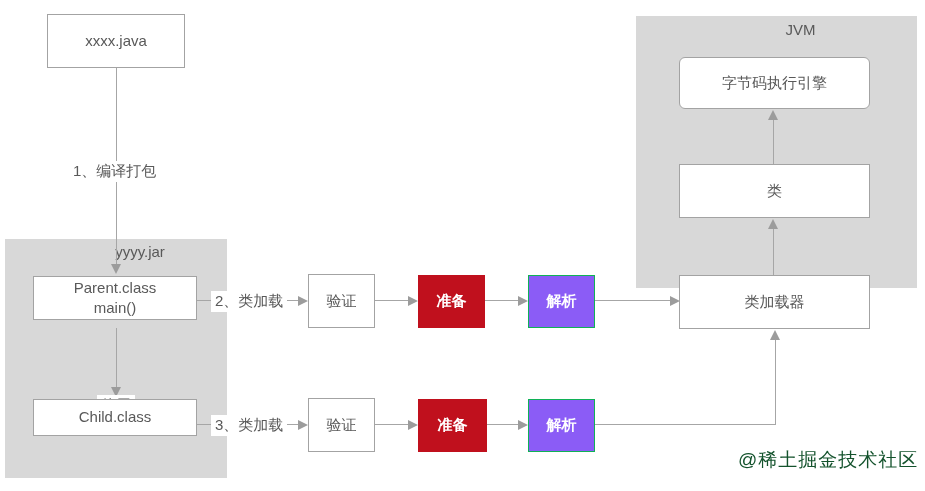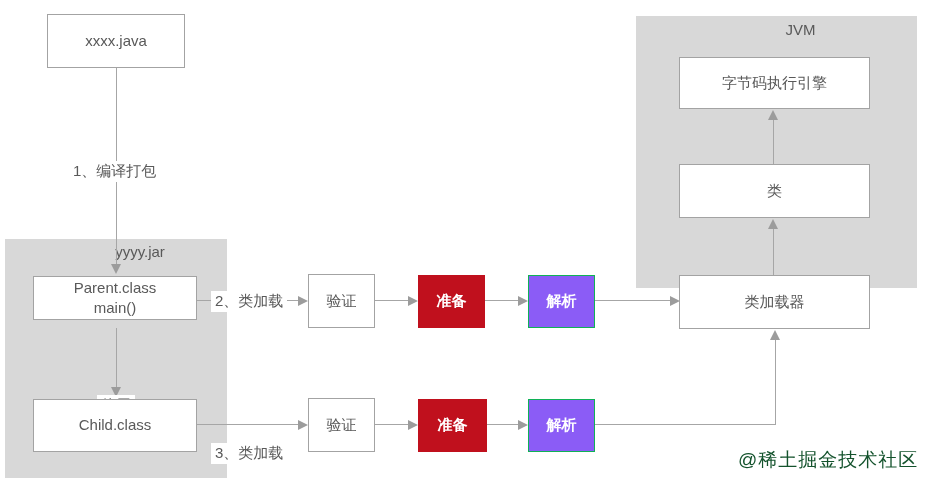--- a/index.html
+++ b/index.html
@@ -92,32 +92,32 @@
   <div class="arr arr-right" style="left:408px; top:420px;"></div>
   <div class="arr arr-right" style="left:518px; top:420px;"></div>
 
   <div class="arr arr-up" style="left:768px; top:110px;"></div>
   <div class="arr arr-up" style="left:768px; top:219px;"></div>
   <div class="arr arr-up" style="left:770px; top:330px;"></div>
 
   <div class="flabel" style="left:69px; top:161px;">1、编译打包</div>
   <div class="flabel" style="left:97px; top:353px;margin-top:42px;">使用</div>
   <div class="flabel" style="left:211px; top:291px;">2、类加载</div>
-  <div class="flabel" style="left:211px; top:415px;margin-top:28px;">3、类加载</div>
+  <div class="flabel" style="left:211px; top:415px;">3、类加载</div>
 
   <div class="box" style="left:47px; top:14px; width:138px; height:54px;">
     <span>xxxx.java</span>
   </div>
 
   <div class="box" style="left:33px; top:276px; width:164px; height:44px;">
     <span>Parent.class</span>
     <span>main()</span>
   </div>
 
-  <div class="box" style="left:33px; top:399px; width:164px; height:53px;">
+  <div class="box" style="left:33px; top:399px; width:164px; height:37px;">
     <span>Child.class</span>
   </div>
 
   <div class="box" style="left:308px; top:274px; width:67px; height:54px;">
     <span>验证</span>
   </div>
   <div class="box red" style="left:418px; top:275px; width:67px; height:53px;">
     <span>准备</span>
   </div>
   <div class="box green" style="left:528px; top:275px; width:67px; height:53px;">
@@ -127,21 +127,21 @@
   <div class="box" style="left:308px; top:398px; width:67px; height:54px;">
     <span>验证</span>
   </div>
   <div class="box red" style="left:418px; top:399px; width:69px; height:53px;">
     <span>准备</span>
   </div>
   <div class="box green" style="left:528px; top:399px; width:67px; height:53px;">
     <span>解析</span>
   </div>
 
-  <div class="box" style="left:679px; top:57px; width:191px; height:52px;">
+  <div class="box" style="left:679px; top:57px; width:191px; height:52px;border-radius:6px;">
     <span>字节码执行引擎</span>
   </div>
   <div class="box" style="left:679px; top:164px; width:191px; height:54px;">
     <span>类</span>
   </div>
   <div class="box" style="left:679px; top:275px; width:191px; height:54px;">
     <span>类加载器</span>
   </div>
 
   <div class="watermark">@稀土掘金技术社区</div>

